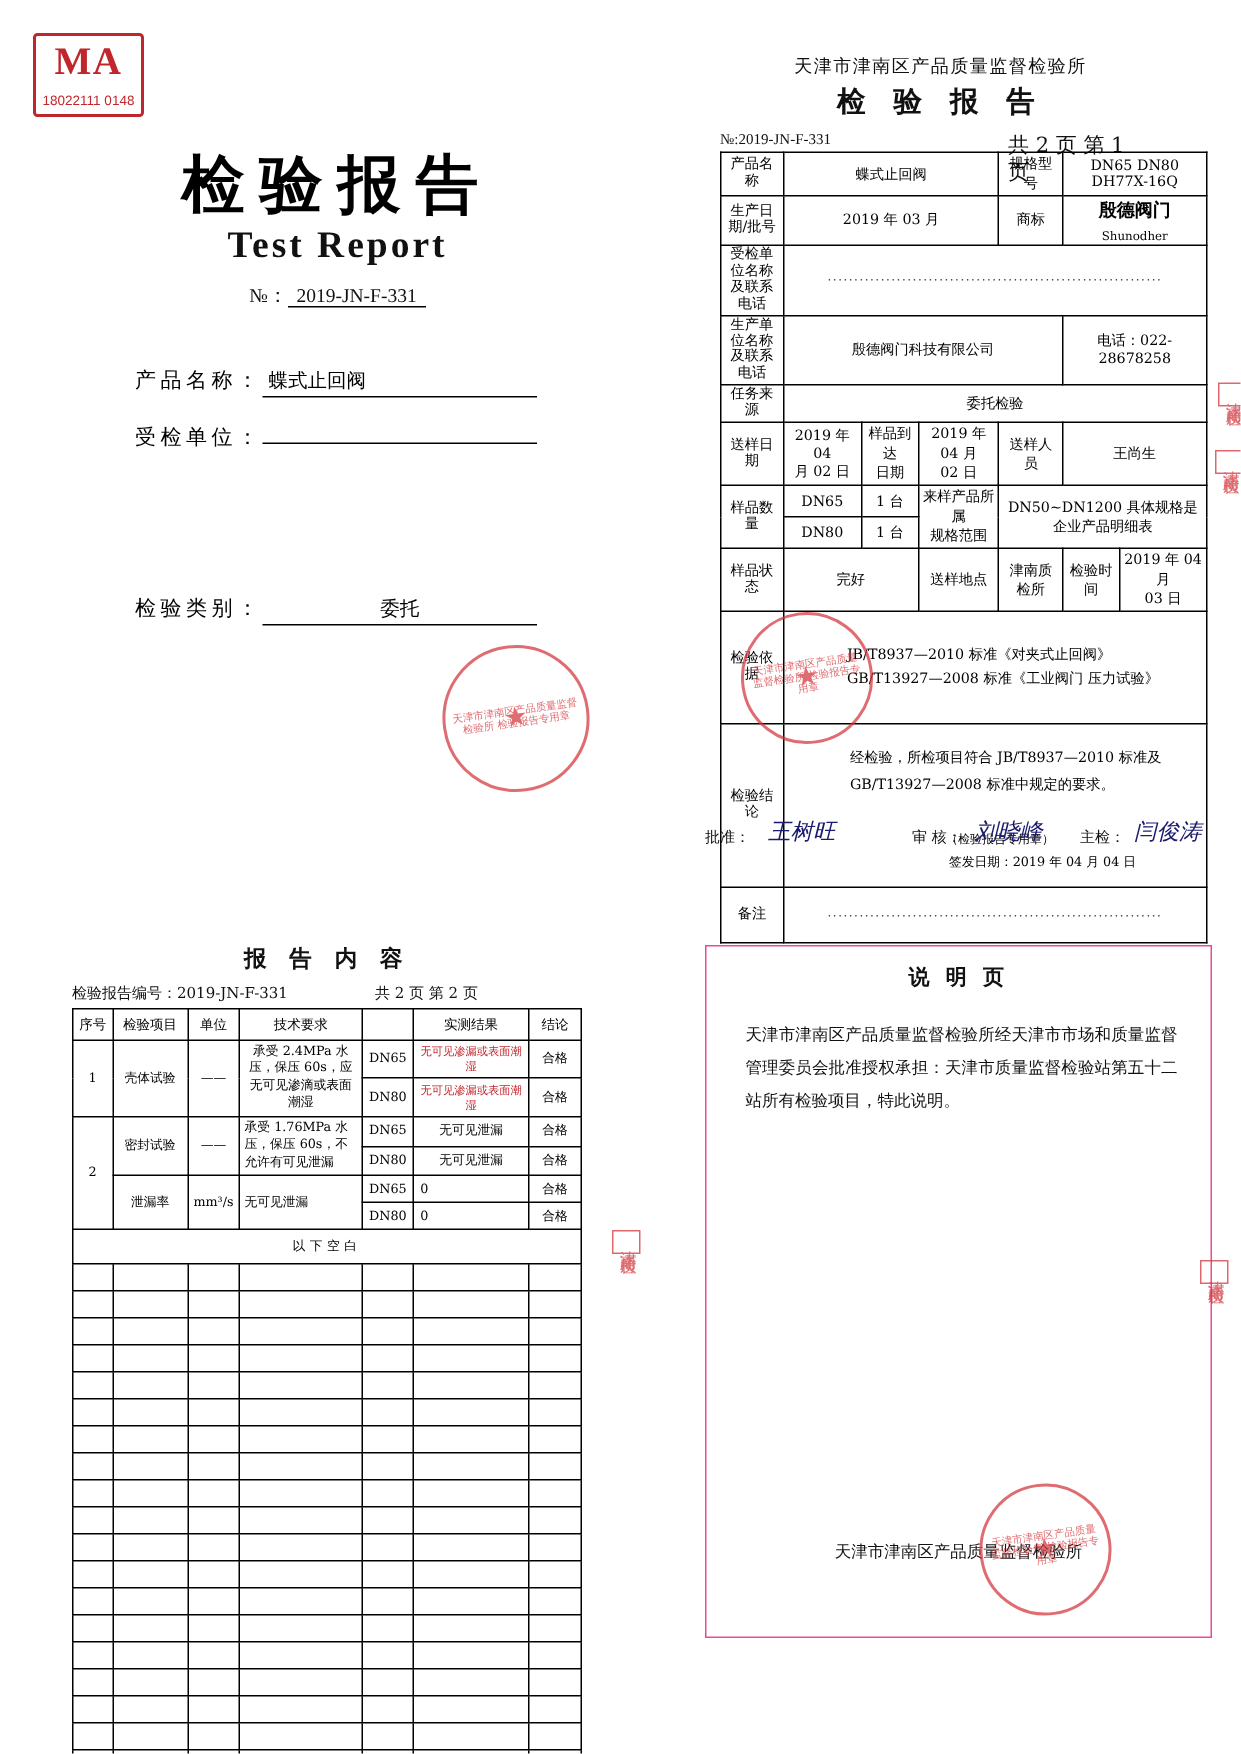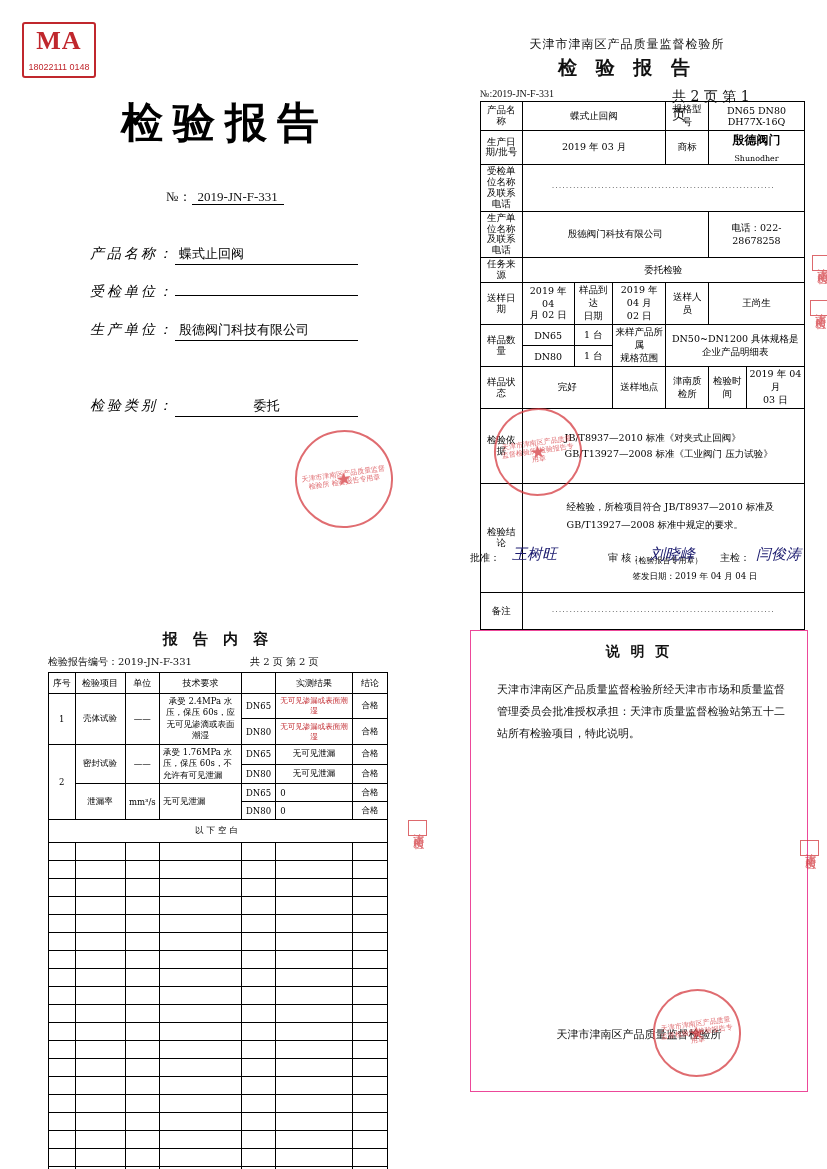--- a/index.html
+++ b/index.html
@@ -37,21 +37,21 @@
     font-family:"Liberation Serif", serif;font-size:25px;font-weight:bold;letter-spacing:2px;
   }
   .big-no{
     left:60px;top:188px;width:330px;text-align:center;
     font-family:"Liberation Serif", serif;font-size:13px;
   }
   .big-no u{text-decoration:none;border-bottom:1px solid #000;padding:0 6px;}
 
   
   .field{font-family:"DejaVu Serif", serif;font-size:14px;color:#000;}
-  .field .lab{letter-spacing:3px;font-style:italic;}
+  .field .lab{letter-spacing:3px;}
   .field .val{
     display:inline-block;border-bottom:1px solid #000;
     padding:0 4px 1px 4px;font-size:13px;text-align:left;
   }
   .seal-line{
     left:65px;top:478px;width:320px;text-align:center;
     font-family:"DejaVu Serif", serif;font-size:15px;
   }
 
   
@@ -110,32 +110,30 @@
 <body>
 
 <div class="page">
 
   <div class="abs ma-logo">
     <div class="ma-text">MA</div>
     <div class="ma-num">18022111 0148</div>
   </div>
 
   <div class="abs big-title">检验报告</div>
+  <div class="abs big-title-en">Test Report</div>
   <div class="abs big-no">
     <span>№：</span><u>2019-JN-F-331</u>
   </div>
 
   <div class="abs field" style="left:90px;top:245px;">
     <span class="lab">产品名称：</span><span class="val" style="width:175px;">蝶式止回阀</span>
   </div>
   <div class="abs field" style="left:90px;top:283px;">
     <span class="lab">受检单位：</span><span class="val" style="width:175px;"></span>
-  </div>
-  <div class="abs field" style="left:90px;top:321px;">
-    <span class="lab">生产单位：</span><span class="val" style="width:175px;">殷德阀门科技有限公司</span>
   </div>
   <div class="abs field" style="left:90px;top:397px;">
     <span class="lab">检验类别：</span><span class="val" style="width:175px;text-align:center;">委托</span>
   </div>
 
 
   <div class="seal seal-rot" style="left:295px;top:430px;width:94px;height:94px;">
     <div class="inner">天津市津南区产品质量监督检验所 检验报告专用章</div>
     <div class="star">★</div>
   </div>

